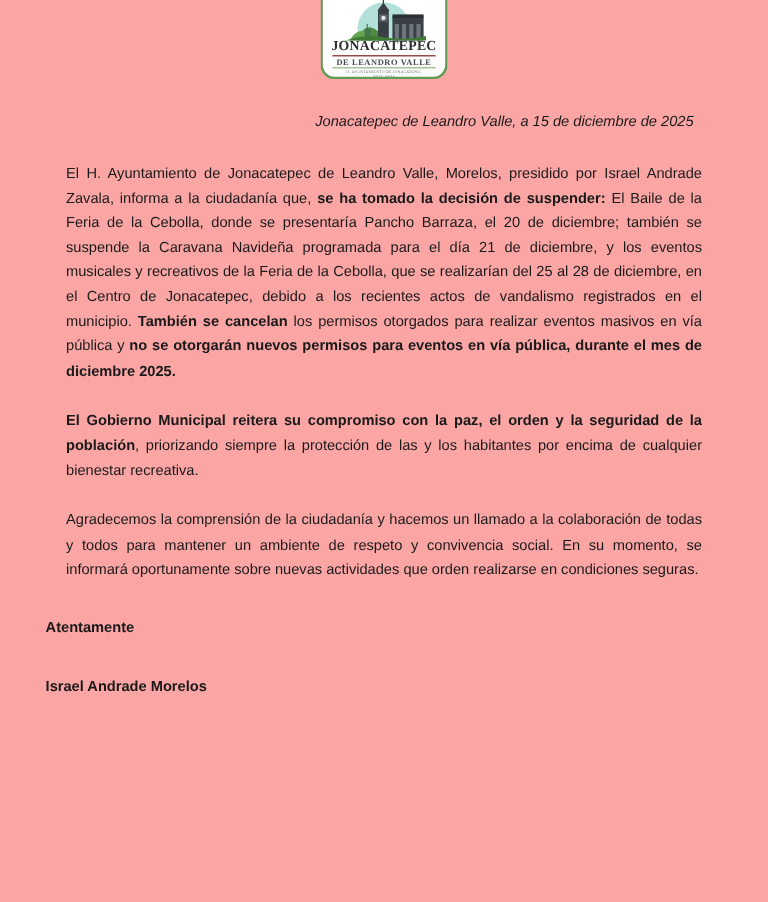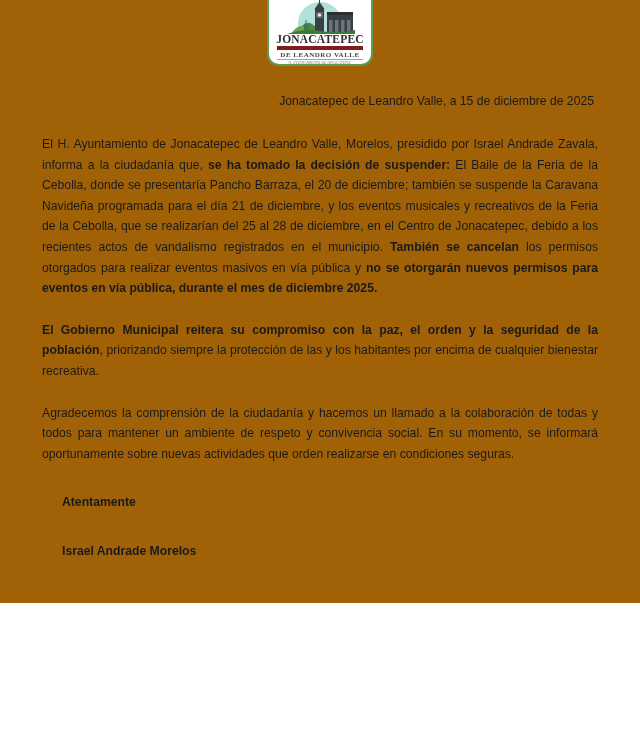--- a/index.html
+++ b/index.html
@@ -13,22 +13,22 @@
     height: 752px;
     font-family: "Liberation Sans", sans-serif;
     color: #1a1a1a;
     -webkit-font-smoothing: antialiased;
     overflow: hidden;
   }
 
   .page {
     position: relative;
     width: 640px;
-    height: 603px;
-    background: #a16207;
+    height: 752px;
+    background: #fca5a5;
     box-sizing: border-box;
   }
 
   
   .emblem-wrap {
     display: flex;
     justify-content: center;
     align-items: flex-start;
     padding-top: 0px;
     height: 68px;
@@ -63,21 +63,21 @@
     margin-top: 0px;
   }
   .emblem-sub {
     text-align: center;
     font-family: "Liberation Serif", serif;
     font-weight: bold;
     font-size: 7px;
     letter-spacing: 0.5px;
     color: #4a4a4a;
     line-height: 8px;
-    border-top: 4px solid #7f1d1d;
+    border-top: 1px solid #7f1d1d;
     border-bottom: 1px solid #8ab77e;
     margin: 1px 8px 0 8px;
     padding: 0.5px 0;
   }
   .emblem-micro {
     text-align: center;
     font-family: "Liberation Serif", serif;
     font-size: 3.2px;
     letter-spacing: 0.2px;
     color: #6b6b6b;
@@ -101,40 +101,41 @@
     font-weight: bold;
     letter-spacing: 0.3px;
     margin-top: 19px;
   }
 
   
   .date-line {
     text-align: right;
     font-size: 12.2px;
     margin-top: 26px;
-    padding-right: 46px;
+    padding-right: 62px;
+    font-style: italic;
   }
 
   
   .body-block {
     margin-top: 26px;
-    padding: 0 42px;
+    padding: 0 55px;
   }
   .para {
     font-size: 12.2px;
     line-height: 20.6px;
     text-align: justify;
     text-justify: inter-word;
     margin: 0 0 21px 0;
   }
   .para b { font-weight: bold; }
 
   
   .sign-block {
-    padding: 0 62px;
+    padding: 0 38px;
     margin-top: 28px;
   }
   .sign-line {
     font-size: 12.2px;
     font-weight: bold;
     line-height: 20.6px;
   }
   .sign-gap { height: 28px; }
 </style>
 </head>

